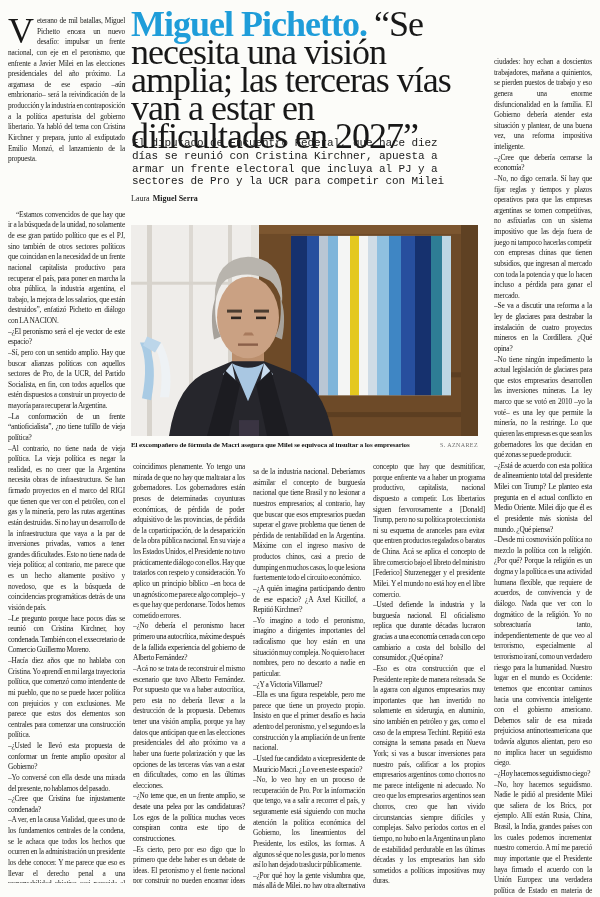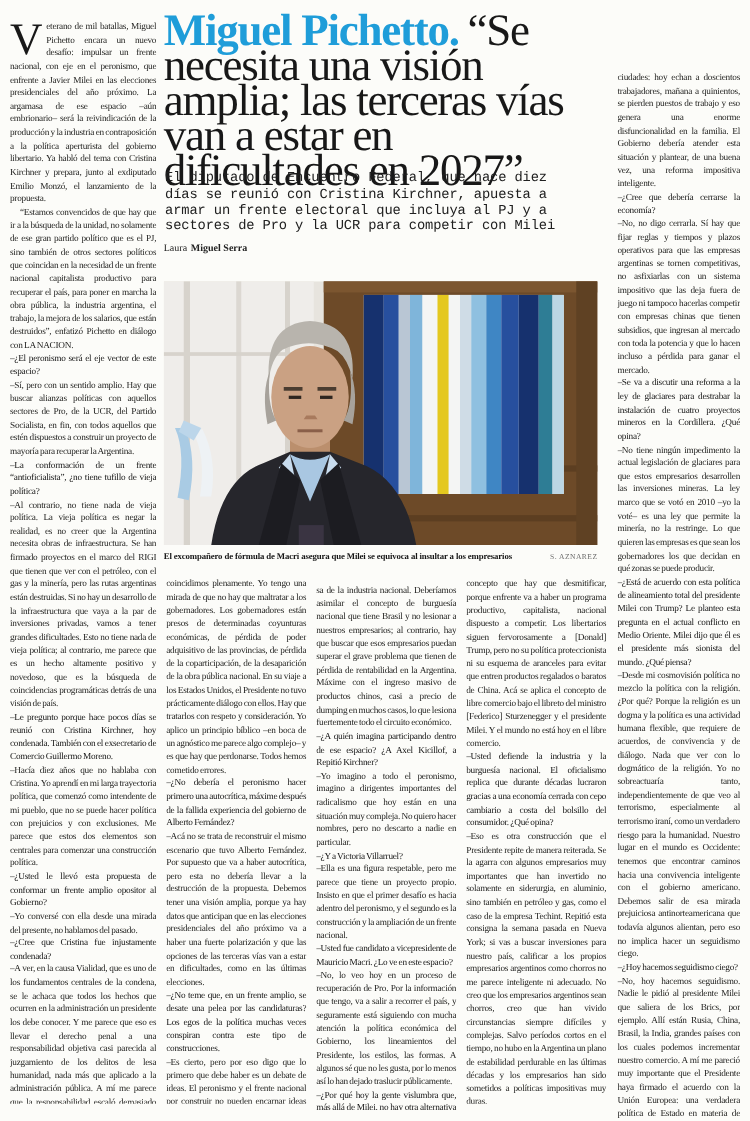--- a/index.html
+++ b/index.html
@@ -17,34 +17,34 @@
   #subhead{
     position:absolute;left:131px;top:136px;width:324px;margin:1px;
     font-size:11px;line-height:12.8px;letter-spacing:-0.1px;color:#202020;font-family:Liberation Mono, monospace;
   }
   #byline{position:absolute;left:131px;top:194px;margin:0;font-size:8px;color:#222;}
   #byline strong{margin-left:3px;}
   
   #photo{position:absolute;left:131px;top:225px;width:347px;height:211px;display:block;}
   #caption{
     position:absolute;left:131px;top:441px;width:347px;
-    display:flex;justify-content:space-between;align-items:flex-end;
+    display:flex;justify-content:space-between;align-items:center;
     white-space:nowrap;overflow:hidden;
   }
   #caption .cap{font-weight:bold;font-size:7px;letter-spacing:-0.1px;color:#161616;}
   #caption .credit{font-size:6px;color:#6b6b6b;letter-spacing:0.4px;margin-left:5px;flex:none;}
   
   .col{
     position:absolute;top:16px;height:867px;overflow:hidden;
     text-align:justify;font-size:7.4px;line-height:10.62px;
     letter-spacing:-0.2px;word-spacing:-0.5px;color:#1d1d1b;
   }
   .col p{margin:0;padding:0;}
   p.b-q{font-weight:normal;color:#131313;}
-  p.b-para{text-indent:8px;}
+  p.b-para{text-indent:8px;margin-top:45px;}
   .dropcap{
     float:left;font-size:36px;line-height:29px;padding:1px 3px 0 0;
     letter-spacing:0;color:#181818;
   }
   #col1{left:8px;width:117px;}
   #col2{left:133px;top:462px;height:421px;width:112px;}
   #col3{left:253px;top:467px;height:421px;width:112px;}
   #col4{left:373px;top:462px;height:421px;width:112px;}
   #col5{left:494px;width:98px;margin-top:41px;}
 </style>

